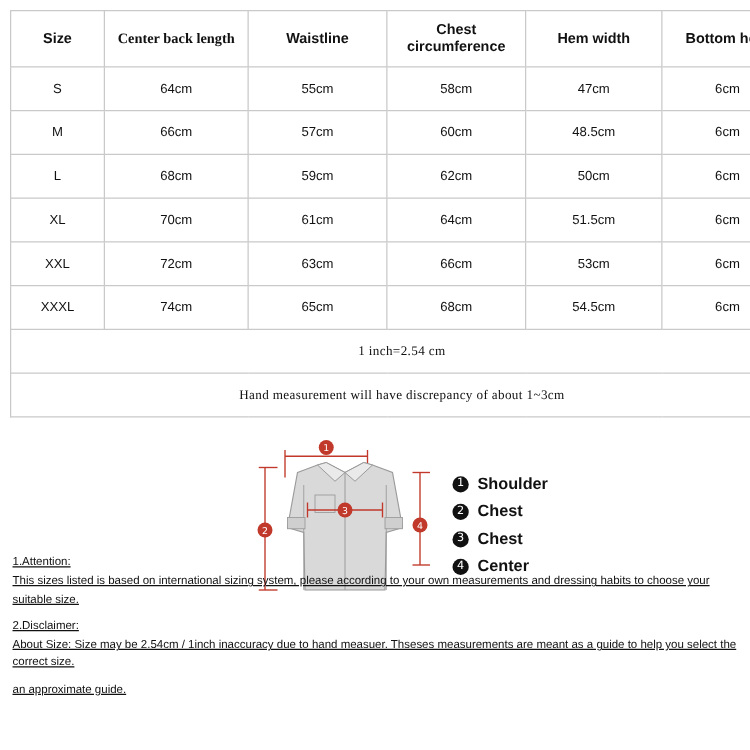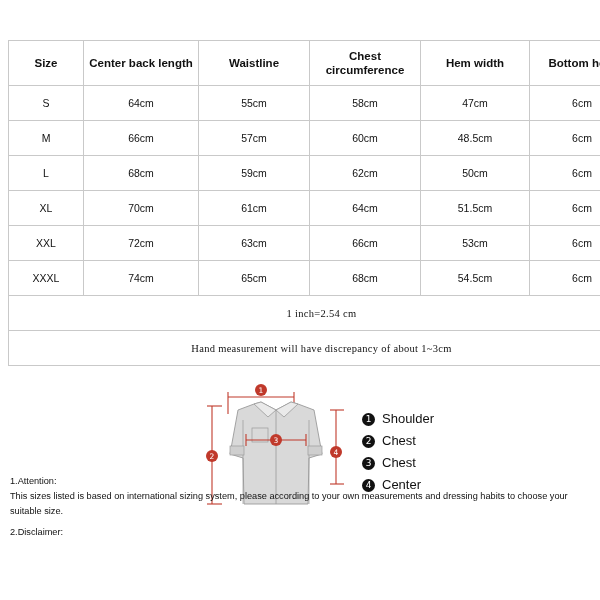--- a/index.html
+++ b/index.html
@@ -17,21 +17,20 @@
   .page {
     position: relative;
     width: 600px;
     height: 600px;
     box-sizing: border-box;
   }
 
   
   .size-table-wrap {
     padding: 8px 8px 0 8px;
-    margin-top: 32px;
   }
   table.size-table {
     width: 584px;
     border-collapse: collapse;
     table-layout: fixed;
   }
   table.size-table td,
   table.size-table th {
     border: 1px solid #c9c9c9;
     text-align: center;
@@ -45,21 +44,21 @@
     font-weight: bold;
     line-height: 1.25;
     padding: 2px 3px;
   }
   table.size-table tbody td {
     height: 32px;
     font-size: 10.5px;
     padding: 1px 2px;
   }
   .col-size { width: 68px; }
-  .col-cbl  { width: 108px; }
+  .col-cbl  { width: 108px; font-family: Liberation Serif, serif; }
   .col-waist{ width: 104px; }
   .col-chest{ width: 104px; }
   .col-hem  { width: 102px; }
   .col-bhem { width: 98px; }
 
   .note-row td {
     height: 20px;
     font-family: "Liberation Serif", serif;
     font-size: 9px;
     letter-spacing: 0.3px;
@@ -99,33 +98,33 @@
     width: 13px;
     height: 13px;
     border-radius: 50%;
     background: #111;
     color: #fff;
     font-size: 9px;
     line-height: 13px;
     text-align: center;
     font-family: "DejaVu Sans", sans-serif;
   }
-  .legend .lbl { font-weight: normal; font-size: 13px; }
+  .legend .lbl { font-weight: bold; font-size: 13px; }
 
   
   .notes {
     position: absolute;
     left: 10px;
     top: 442px;
     width: 580px;
     font-size: 9.2px;
     line-height: 1.55;
     color: #111;
   }
-  .notes .block { margin-bottom: 7px; }
+  .notes .block { margin-bottom: 7px; text-decoration: underline; }
   .notes .head { margin-bottom: 1px; }
 </style>
 </head>
 <body>
 
 <div class="page">
 
   <div class="size-table-wrap">
     <table class="size-table">
       <thead>
@@ -279,19 +278,21 @@
     </div>
   </div>
 
   <div class="notes">
     <div class="block">
       <div class="head">1.Attention:</div>
       <div>This sizes listed is based on international sizing system, please according to your own measurements and dressing habits to choose your suitable size.</div>
     </div>
     <div class="block">
       <div class="head">2.Disclaimer:</div>
+      <div>About Size: Size may be 2.54cm / 1inch inaccuracy due to hand measuer. Thseses measurements are meant as a guide to help you select the correct size.</div>
     </div>
     <div class="block">
+      <div>an approximate guide.</div>
     </div>
 
   </div>
 
 </div>
 
 </body></html>

